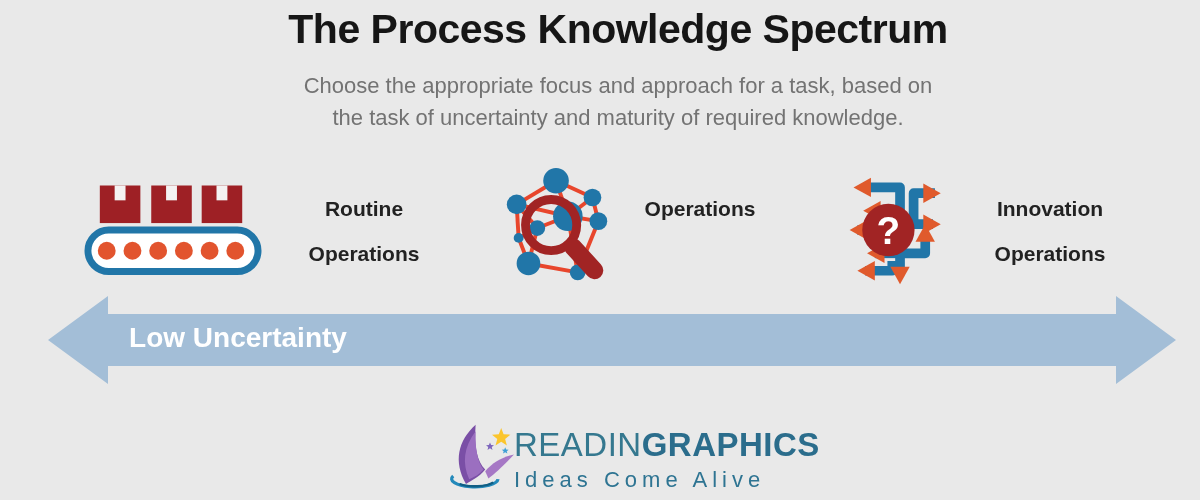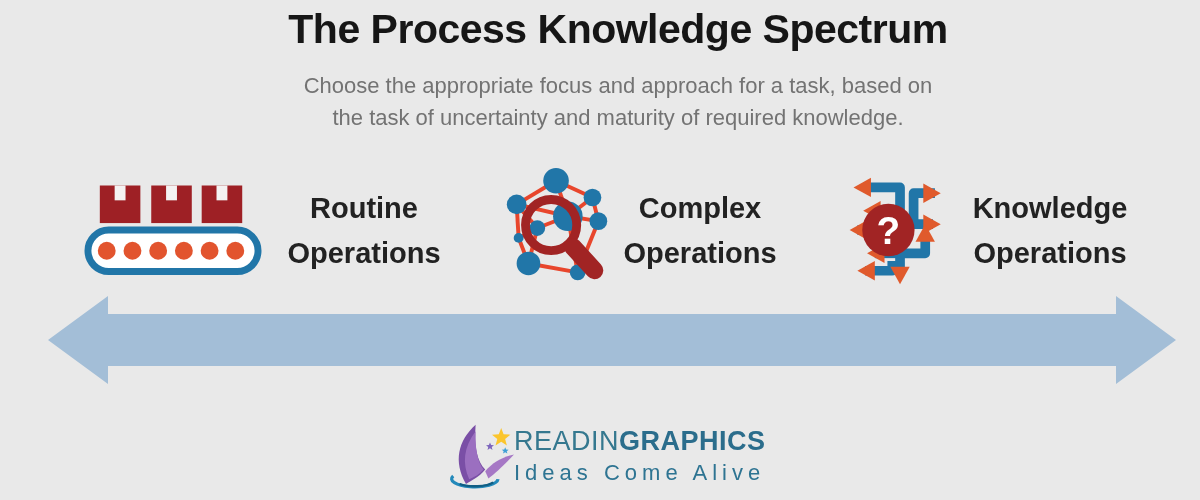--- a/index.html
+++ b/index.html
@@ -24,39 +24,39 @@
     color: #737373;
   }
 
   .icon-svg { position: absolute; display: block; }
   .icon-conveyor { left: 66px; top: 185px; width: 178px; height: 90px; }
   .icon-network  { left: 476px; top: 166px; width: 128px; height: 128px; }
   .icon-maze     { left: 820px; top: 168px; width: 126px; height: 126px; }
 
   .op-label {
     position: absolute; width: 200px; text-align: center;
-    font-size: 29px; line-height: 45px; font-weight: 700;
+    font-size: 21px; line-height: 45px; font-weight: 700;
     color: #222222;
   }
   .op-label-1 { left: 246px; top: 186px; }
   .op-label-2 { left: 582px; top: 186px; }
   .op-label-3 { left: 932px; top: 186px; }
 
   .axis-arrow { position: absolute; left: 30px; top: 296px; width: 1128px; height: 88px; }
   .axis-text {
     position: absolute; top: 322px; width: 380px;
     text-align: center;
     font-size: 28px; font-weight: 700; color: #ffffff;
   }
   .axis-text-low  { left: 30px; }
   .axis-text-high { left: 696px; }
 
   .logo-mark { position: absolute; left: 424px; top: 414px; width: 80px; height: 84px; }
   .logo-text { position: absolute; left: 496px; top: 426px; width: 240px; }
-  .logo-name { font-size: 27px; letter-spacing: 0.5px; white-space: nowrap; }
+  .logo-name { font-size: 33px; letter-spacing: 0.5px; white-space: nowrap; }
   .logo-name .nm-reg  { font-weight: 400; color: #35788f; }
   .logo-name .nm-bold { font-weight: 700; color: #2b6d8c; }
   .logo-tagline {
     margin-top: 3px; text-align: center;
     font-size: 22px; letter-spacing: 5px;
     color: #2e7492; white-space: nowrap;
   }
 </style>
 </head>
 <body>
@@ -123,21 +123,20 @@
       <circle cx="25" cy="73" r="5"></circle>
       <circle cx="35" cy="99" r="12"></circle>
       <circle cx="85" cy="108" r="8"></circle>
     </g>
     <g>
       <circle cx="58" cy="60" r="26" fill="none" stroke="#a12424" stroke-width="9"></circle>
       <line x1="80" y1="82" x2="102" y2="106" stroke="#a12424" stroke-width="18" stroke-linecap="round"></line>
     </g>
   </svg>
   <div class="op-label op-label-2">
-    <div>Complex</div>
     <div>Operations</div>
   </div>
 
   <svg class="icon-svg icon-maze" viewBox="0 0 130 130" aria-hidden="true">
     <g stroke="#2176a8" stroke-width="10" fill="none" stroke-linejoin="round">
       <path d="M26 20 H64 V104"></path>
       <path d="M64 44 H36"></path>
       <path d="M100 26 H78 V58 H98"></path>
       <path d="M20 64 H46"></path>
       <path d="M64 88 H90 V74"></path>
@@ -152,27 +151,28 @@
       <polygon points="30,54 30,74 12,64"></polygon>
       <polygon points="80,76 100,76 90,58"></polygon>
       <polygon points="48,78 48,98 30,88"></polygon>
       <polygon points="38,96 38,116 20,106"></polygon>
       <polygon points="54,102 74,102 64,120"></polygon>
     </g>
     <circle cx="52" cy="64" r="27" fill="#a12424"></circle>
     <text x="52" y="78" text-anchor="middle" font-size="40" font-weight="700" font-family="Liberation Sans, sans-serif" fill="#ffffff">?</text>
   </svg>
   <div class="op-label op-label-3">
-    <div>Knowledge</div>
+    <div>Innovation</div>
     <div>Operations</div>
   </div>
 
   <svg class="axis-arrow" viewBox="0 0 1128 88" aria-hidden="true">
     <polygon fill="#a3bed7" points="0,44 60,0 60,18 1068,18 1068,0 1128,44 1068,88 1068,70 60,70 60,88"></polygon>
   </svg>
+  <div class="axis-text axis-text-low">Low Uncertainty</div>
 
   <svg class="logo-mark" viewBox="0 0 100 90" aria-hidden="true">
     <g fill="none">
       <path d="M14 70 a 29 10 0 1 0 56 4" stroke="#2389ba" stroke-width="4"></path>
       <path d="M22 80 a 25 8 0 0 0 42 -2" stroke="#115e83" stroke-width="3"></path>
     </g>
     <g>
       <path d="M30 80 C 14 52 20 26 42 6 C 40 34 44 52 54 62 C 46 72 36 76 30 80 Z" fill="#7a4fa6"></path>
       <path d="M34 74 C 25 54 27 34 42 14 C 41 37 45 53 52 62 C 47 68 40 72 34 74 Z" fill="#9b6fc0"></path>
       <path d="M54 64 C 64 52 76 46 90 43 C 77 57 66 67 58 73 Z" fill="#a678c5"></path>

